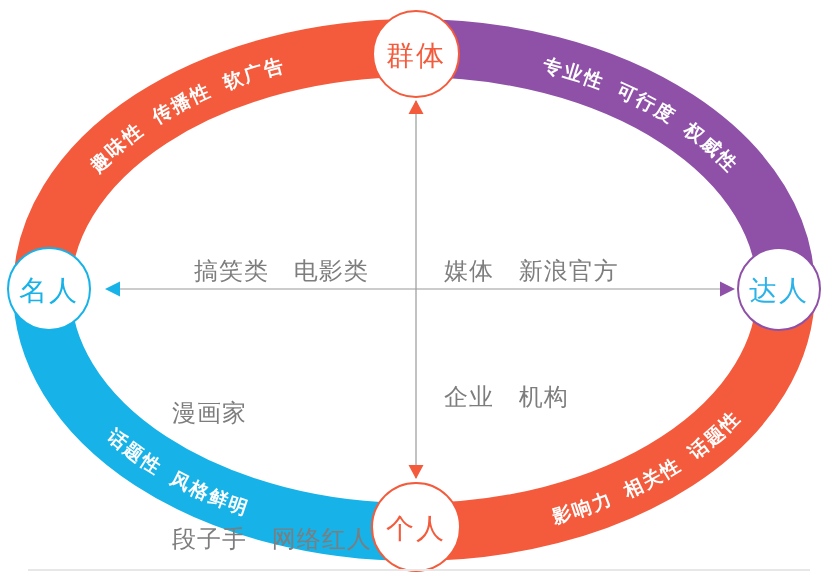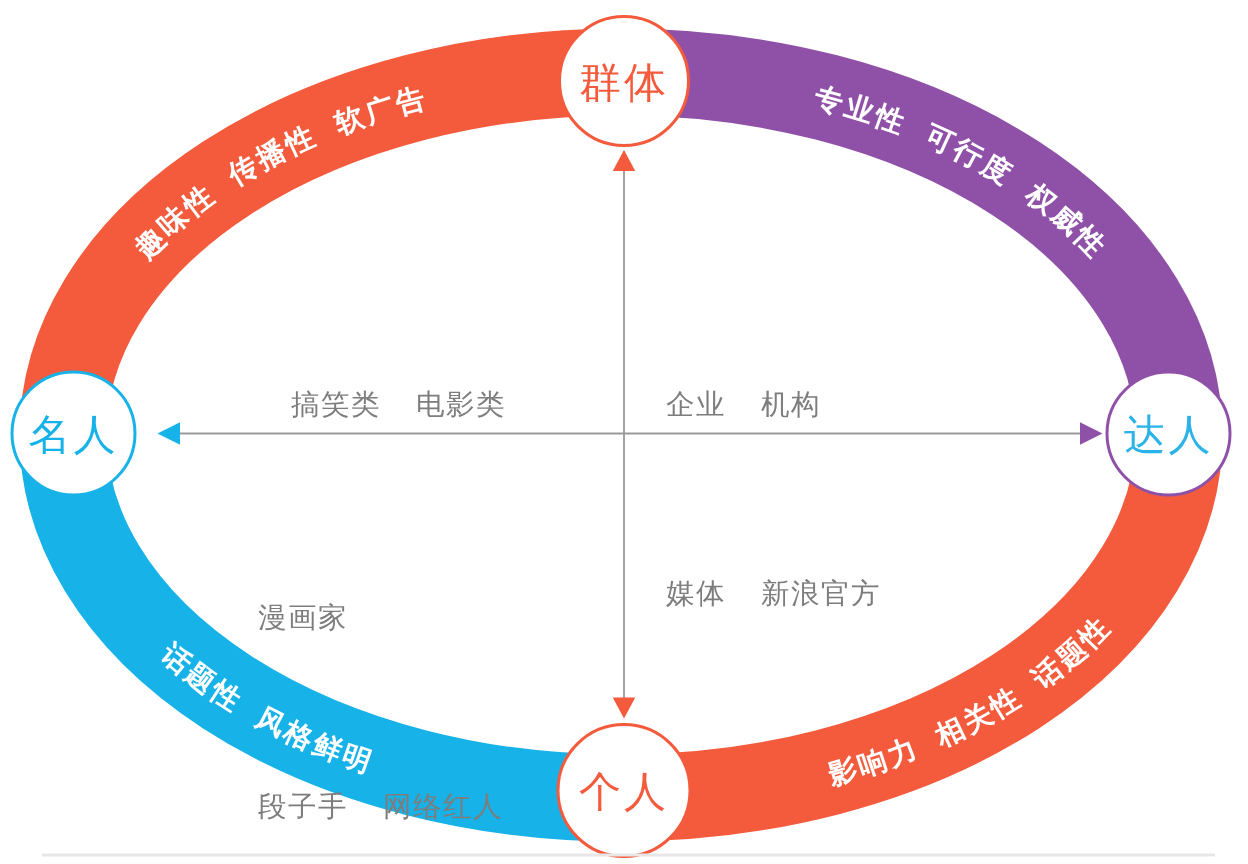--- a/index.html
+++ b/index.html
@@ -2,21 +2,21 @@
 <html><head>
 <meta charset="utf-8">
 <style>
   html,body { margin:0; padding:0; background:#fff; }
   .stage {
     position:relative; width:832px; height:576px; background:#ffffff;
     overflow:hidden; font-family:"Liberation Sans","DejaVu Sans",sans-serif;
   }
   .stage svg { position:absolute; left:0; top:0; }
   .quad {
-    position:absolute; color:#7d7d7d; font-size:19px; line-height:42px;
+    position:absolute; color:#7d7d7d; font-size:24px; line-height:42px;
     letter-spacing:1px; word-spacing:17px; white-space:pre;
   }
   .arc-label {
     font-size:19px; font-weight:bold; fill:#ffffff;
     letter-spacing:2px; word-spacing:7px;
   }
   .node-label { font-size:28px; letter-spacing:2px; }
   .axis { stroke:#999999; stroke-width:1.2; }
   .bottom-line {
     position:absolute; left:28px; top:569px; width:782px; height:2px;
@@ -72,22 +72,22 @@
     <text x="49" y="290" class="node-label" text-anchor="middle" dominant-baseline="central" fill="#16B2E8">名人</text>
     <text x="779" y="290" class="node-label" text-anchor="middle" dominant-baseline="central" fill="#2BB3E9">达人</text>
     <text x="416" y="528" class="node-label" text-anchor="middle" dominant-baseline="central" fill="#F45B3C">个人</text>
   </svg>
 
   <div class="quad" style="left:194px; top:166px;">
     <div>搞笑类 电影类</div>
   </div>
 
   <div class="quad" style="left:444px; top:166px;">
+    <div>媒体 新浪官方</div>
     <div>企业 机构</div>
-    <div>媒体 新浪官方</div>
   </div>
 
   <div class="quad" style="left:172px; top:308px;">
     <div>漫画家</div>
     <div>段子手 网络红人</div>
   </div>
 
   <div class="quad" style="left:459px; top:308px;">
   </div>
 

